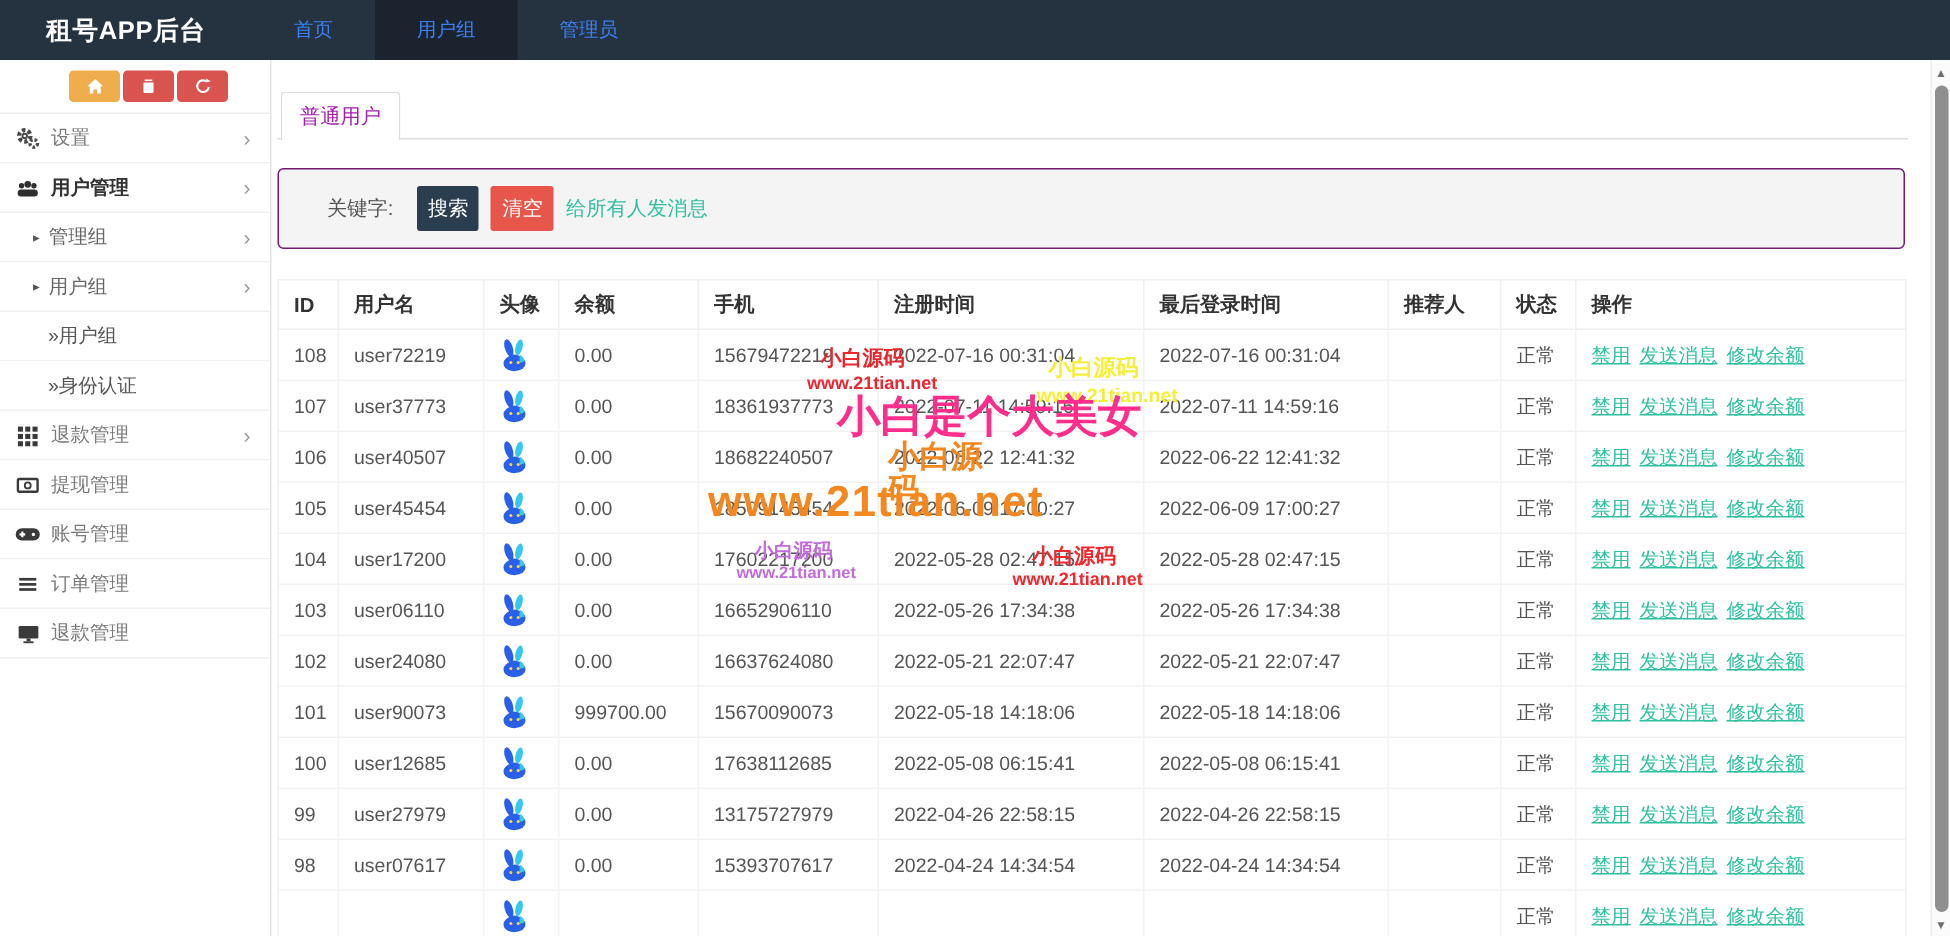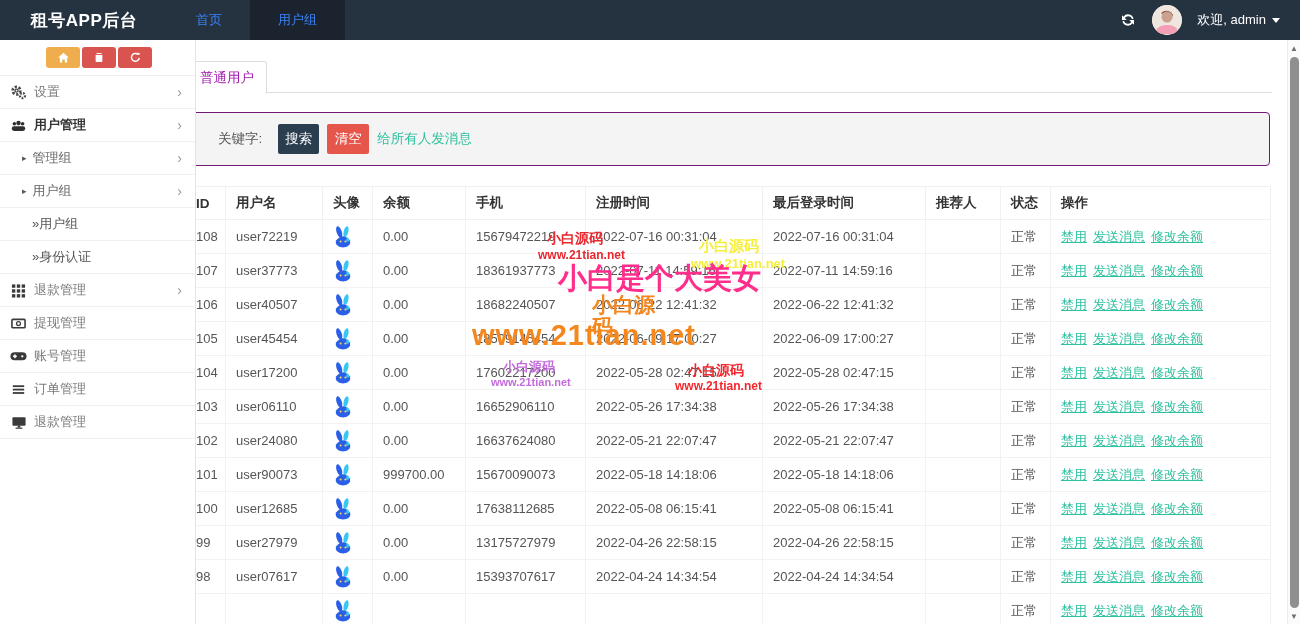--- a/index.html
+++ b/index.html
@@ -11,21 +11,21 @@
   .brand { width:168px; display:flex; align-items:center; justify-content:center; font-size:17px; font-weight:bold; letter-spacing:.5px; }
   .nav-tab { padding:0 28px; display:flex; align-items:center; font-size:13px; color:#3b82f6; cursor:pointer; }
   .nav-tab.active { background:#1a232e; }
   .nav-right { margin-left:auto; display:flex; align-items:center; gap:15px; padding-right:20px; }
   .icon-btn { width:18px; height:18px; display:flex; align-items:center; justify-content:center; }
   .nav-avatar { width:30px; height:30px; border-radius:50%; overflow:hidden; background:#efe3de; }
   .welcome { font-size:13px; color:#fff; display:flex; align-items:center; gap:6px; cursor:pointer; }
   .caret { width:0; height:0; border-left:4px solid transparent; border-right:4px solid transparent; border-top:5px solid #fff; display:inline-block; }
 
   
-  .sidebar { position:absolute; left:0; top:40px; width:196px; height:584px; background:#fff; border-right:1px solid #e3e3e3; z-index:2; }
+  .sidebar { position:absolute; left:0; top:40px; width:181px; height:584px; background:#fff; border-right:1px solid #e3e3e3; z-index:2; }
   .side-toolbar { padding:7px 0 7px 46px; border-bottom:1px solid #ededed; display:flex; gap:2px; }
   .tb-btn { width:34px; height:21px; display:flex; align-items:center; justify-content:center; border-radius:3px; cursor:pointer; }
   .tb-home { background:#f0ad4e; }
   .tb-red  { background:#d9534f; }
   .side-item { height:33px; display:flex; align-items:center; padding:0 10px; border-bottom:1px solid #f0f0f0; font-size:13px; color:#7a7a7a; position:relative; cursor:pointer; background:#fff; }
   .side-item .s-ico { width:17px; height:16px; margin-right:7px; display:flex; align-items:center; justify-content:center; }
   .side-item.active { color:#333; font-weight:bold; }
   .side-item .chev { position:absolute; right:13px; color:#999; font-size:14px; font-weight:normal; }
   .side-item.lv1 { padding-left:22px; color:#666; }
   .side-item.lv1 .pfx { font-size:9px; color:#555; margin-right:6px; }
@@ -61,42 +61,21 @@
   
   .wm { position:absolute; pointer-events:none; z-index:9; line-height:1.05; white-space:nowrap; }
 </style>
 </head>
 <body>
 
 <div class="navbar">
   <div class="brand">租号APP后台</div>
   <div class="nav-tab">首页</div>
   <div class="nav-tab active">用户组</div>
-  <div class="nav-right">
-    <span class="icon-btn">
-      <svg width="16" height="16" viewBox="0 0 16 16">
-          <g fill="#fff">
-            <path d="M13.5 7a5.5 5.5 0 0 0-10-2.2L2 3.3V8h4.7L4.8 6.1A4 4 0 0 1 12 7z"></path>
-            <path d="M2.5 9a5.5 5.5 0 0 0 10 2.2L14 12.7V8H9.3l1.9 1.9A4 4 0 0 1 4 9z"></path>
-          </g>
-        </svg>
-    </span>
-    <span class="nav-avatar">
-      <svg width="30" height="30" viewBox="0 0 30 30">
-          <circle cx="15" cy="15" r="15" fill="#efe6e0"></circle>
-          <path d="M9 9c2-5 10-4 12 1l-2 4c-1-5-8-6-10-5z" fill="#8a5a48"></path>
-          <circle cx="15" cy="12" r="5.5" fill="#caa08e"></circle>
-          <path d="M3 29c1-7 6-9 12-9s11 2 12 9z" fill="#f3a0b7"></path>
-        </svg>
-    </span>
-    <span class="welcome">
-      <span>欢迎, admin</span>
-      <span class="caret"></span>
-    </span>
-  </div>
+  <div class="nav-tab">管理员</div>
 </div>
 
 <div class="sidebar">
   <div class="side-toolbar">
     <span class="tb-btn tb-home">
       <svg width="13" height="13" viewBox="0 0 16 16">
           <path d="M8 2l6.5 6H12.5v6H9.6v-3.4H6.4V14H3.5V8H1.5z" fill="#fff"></path>
         </svg>
     </span>
     <span class="tb-btn tb-red">

